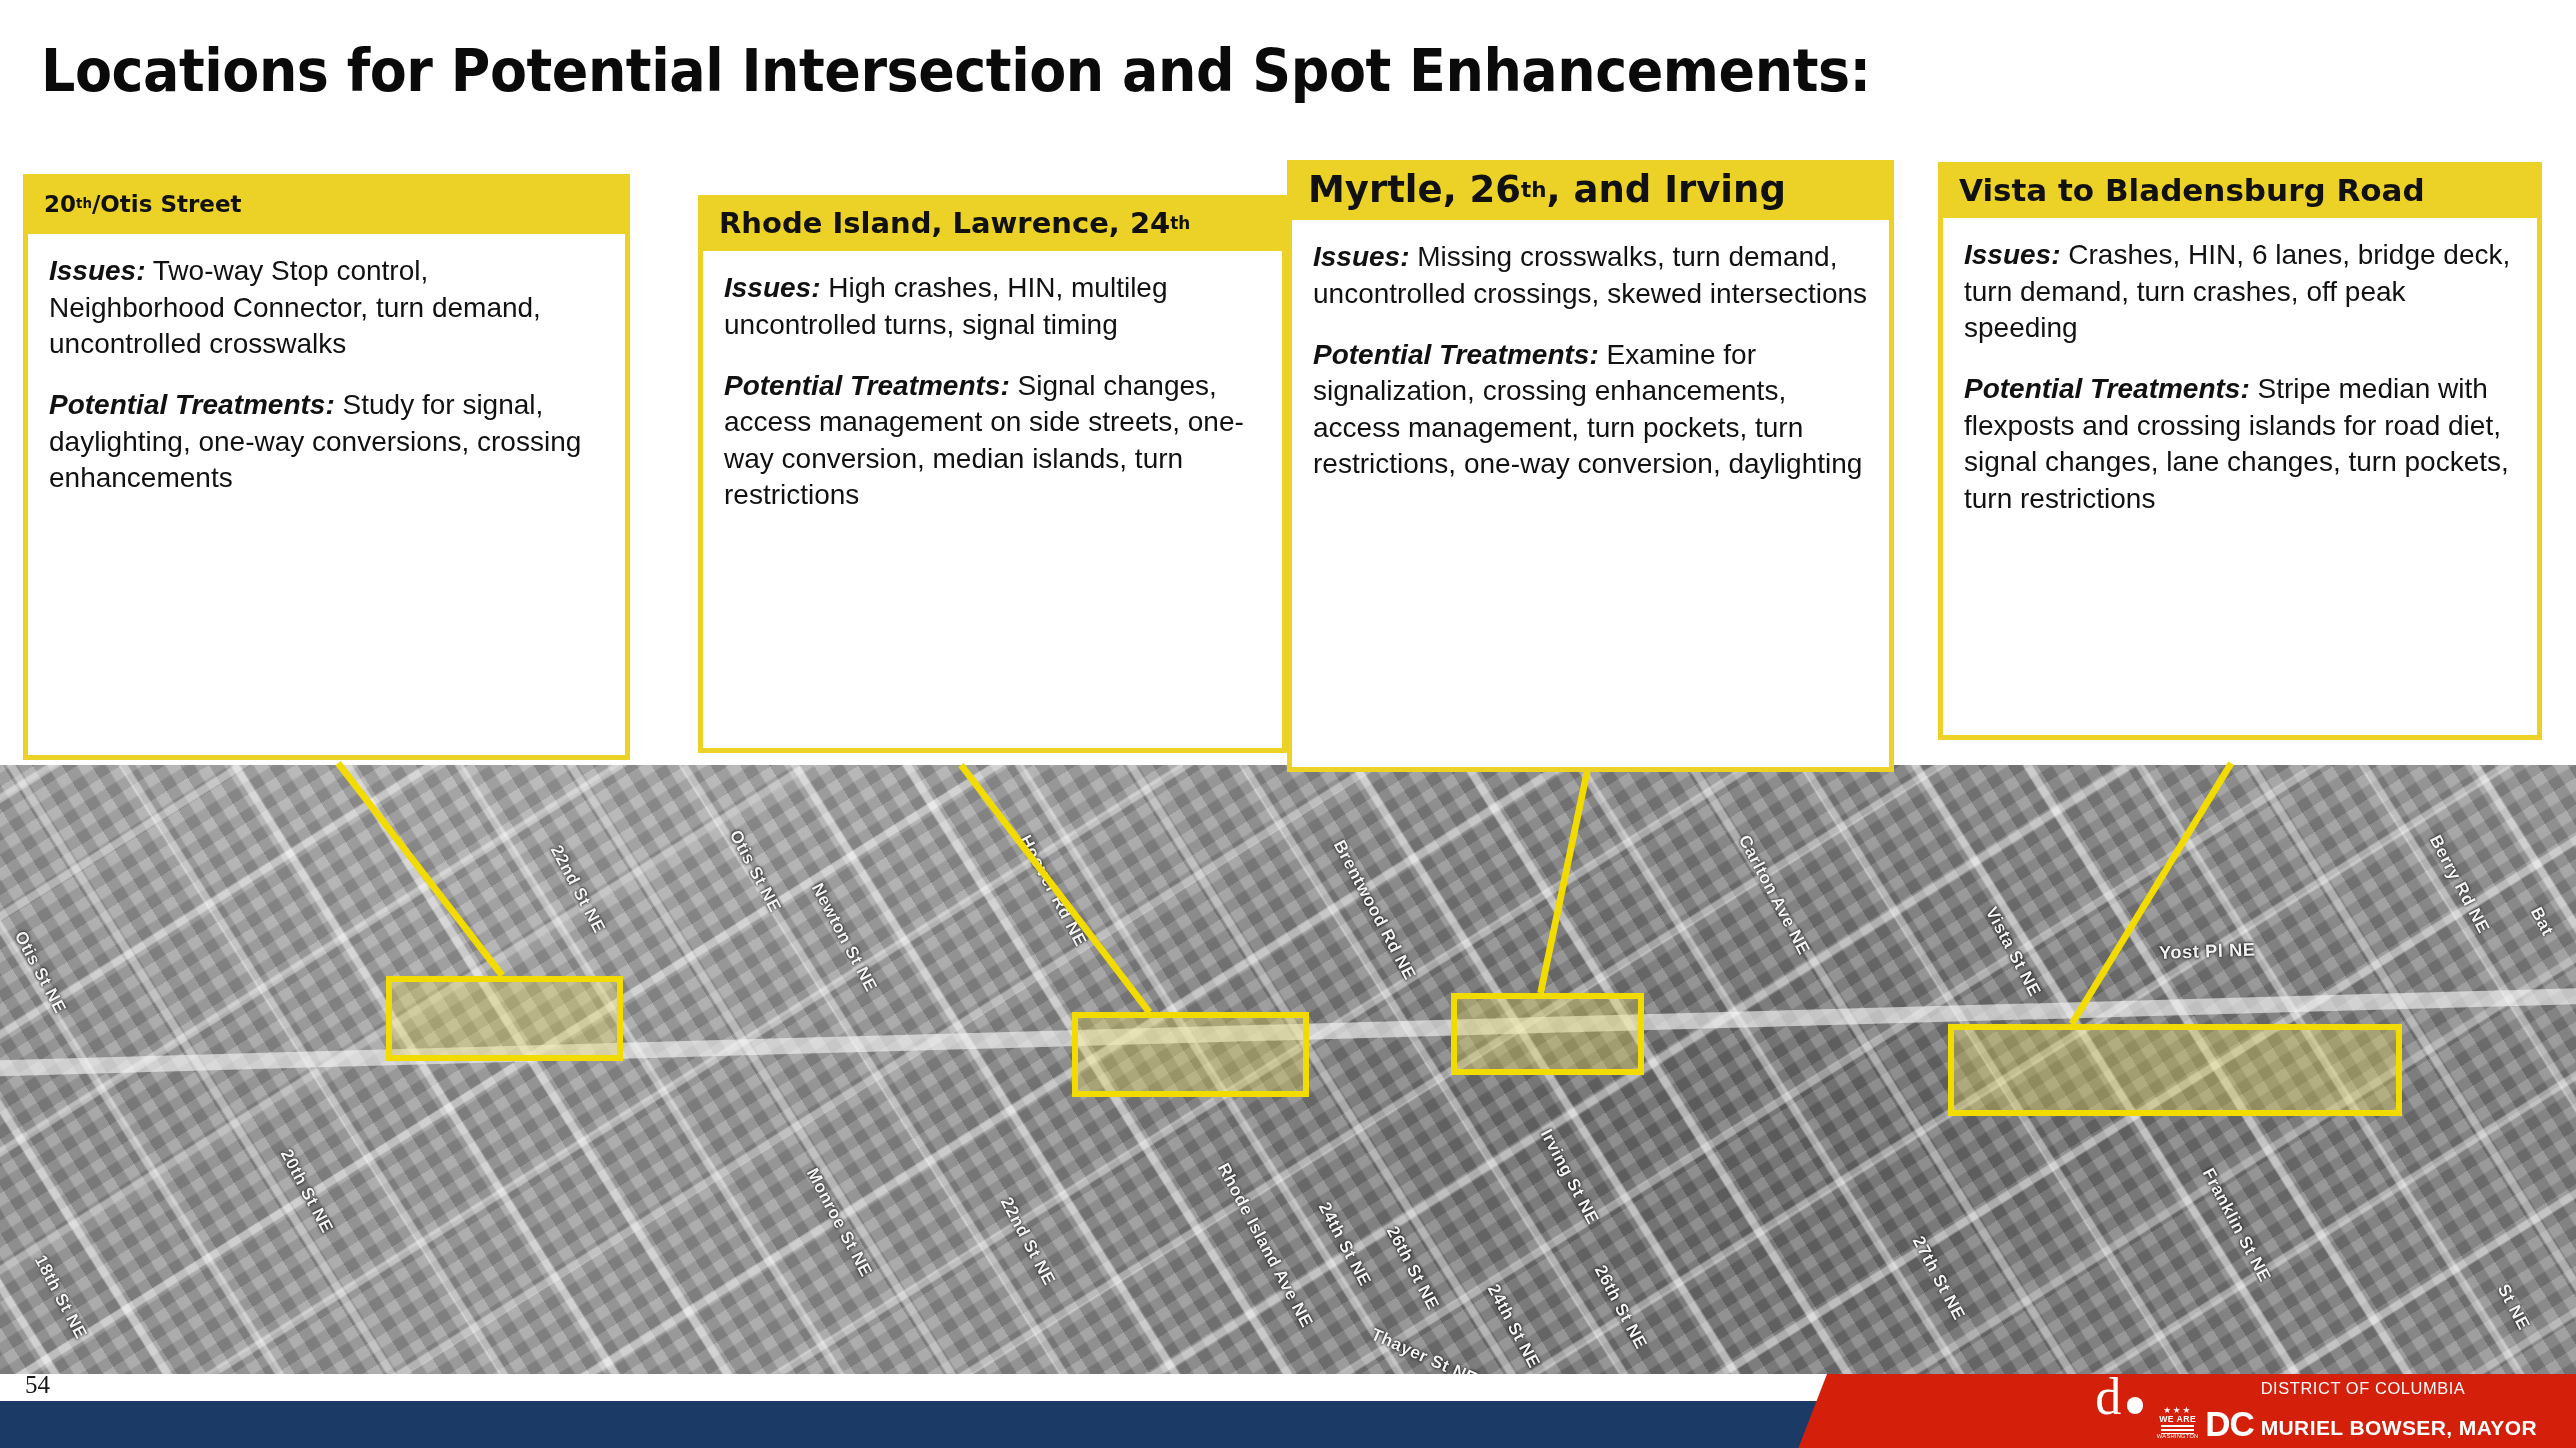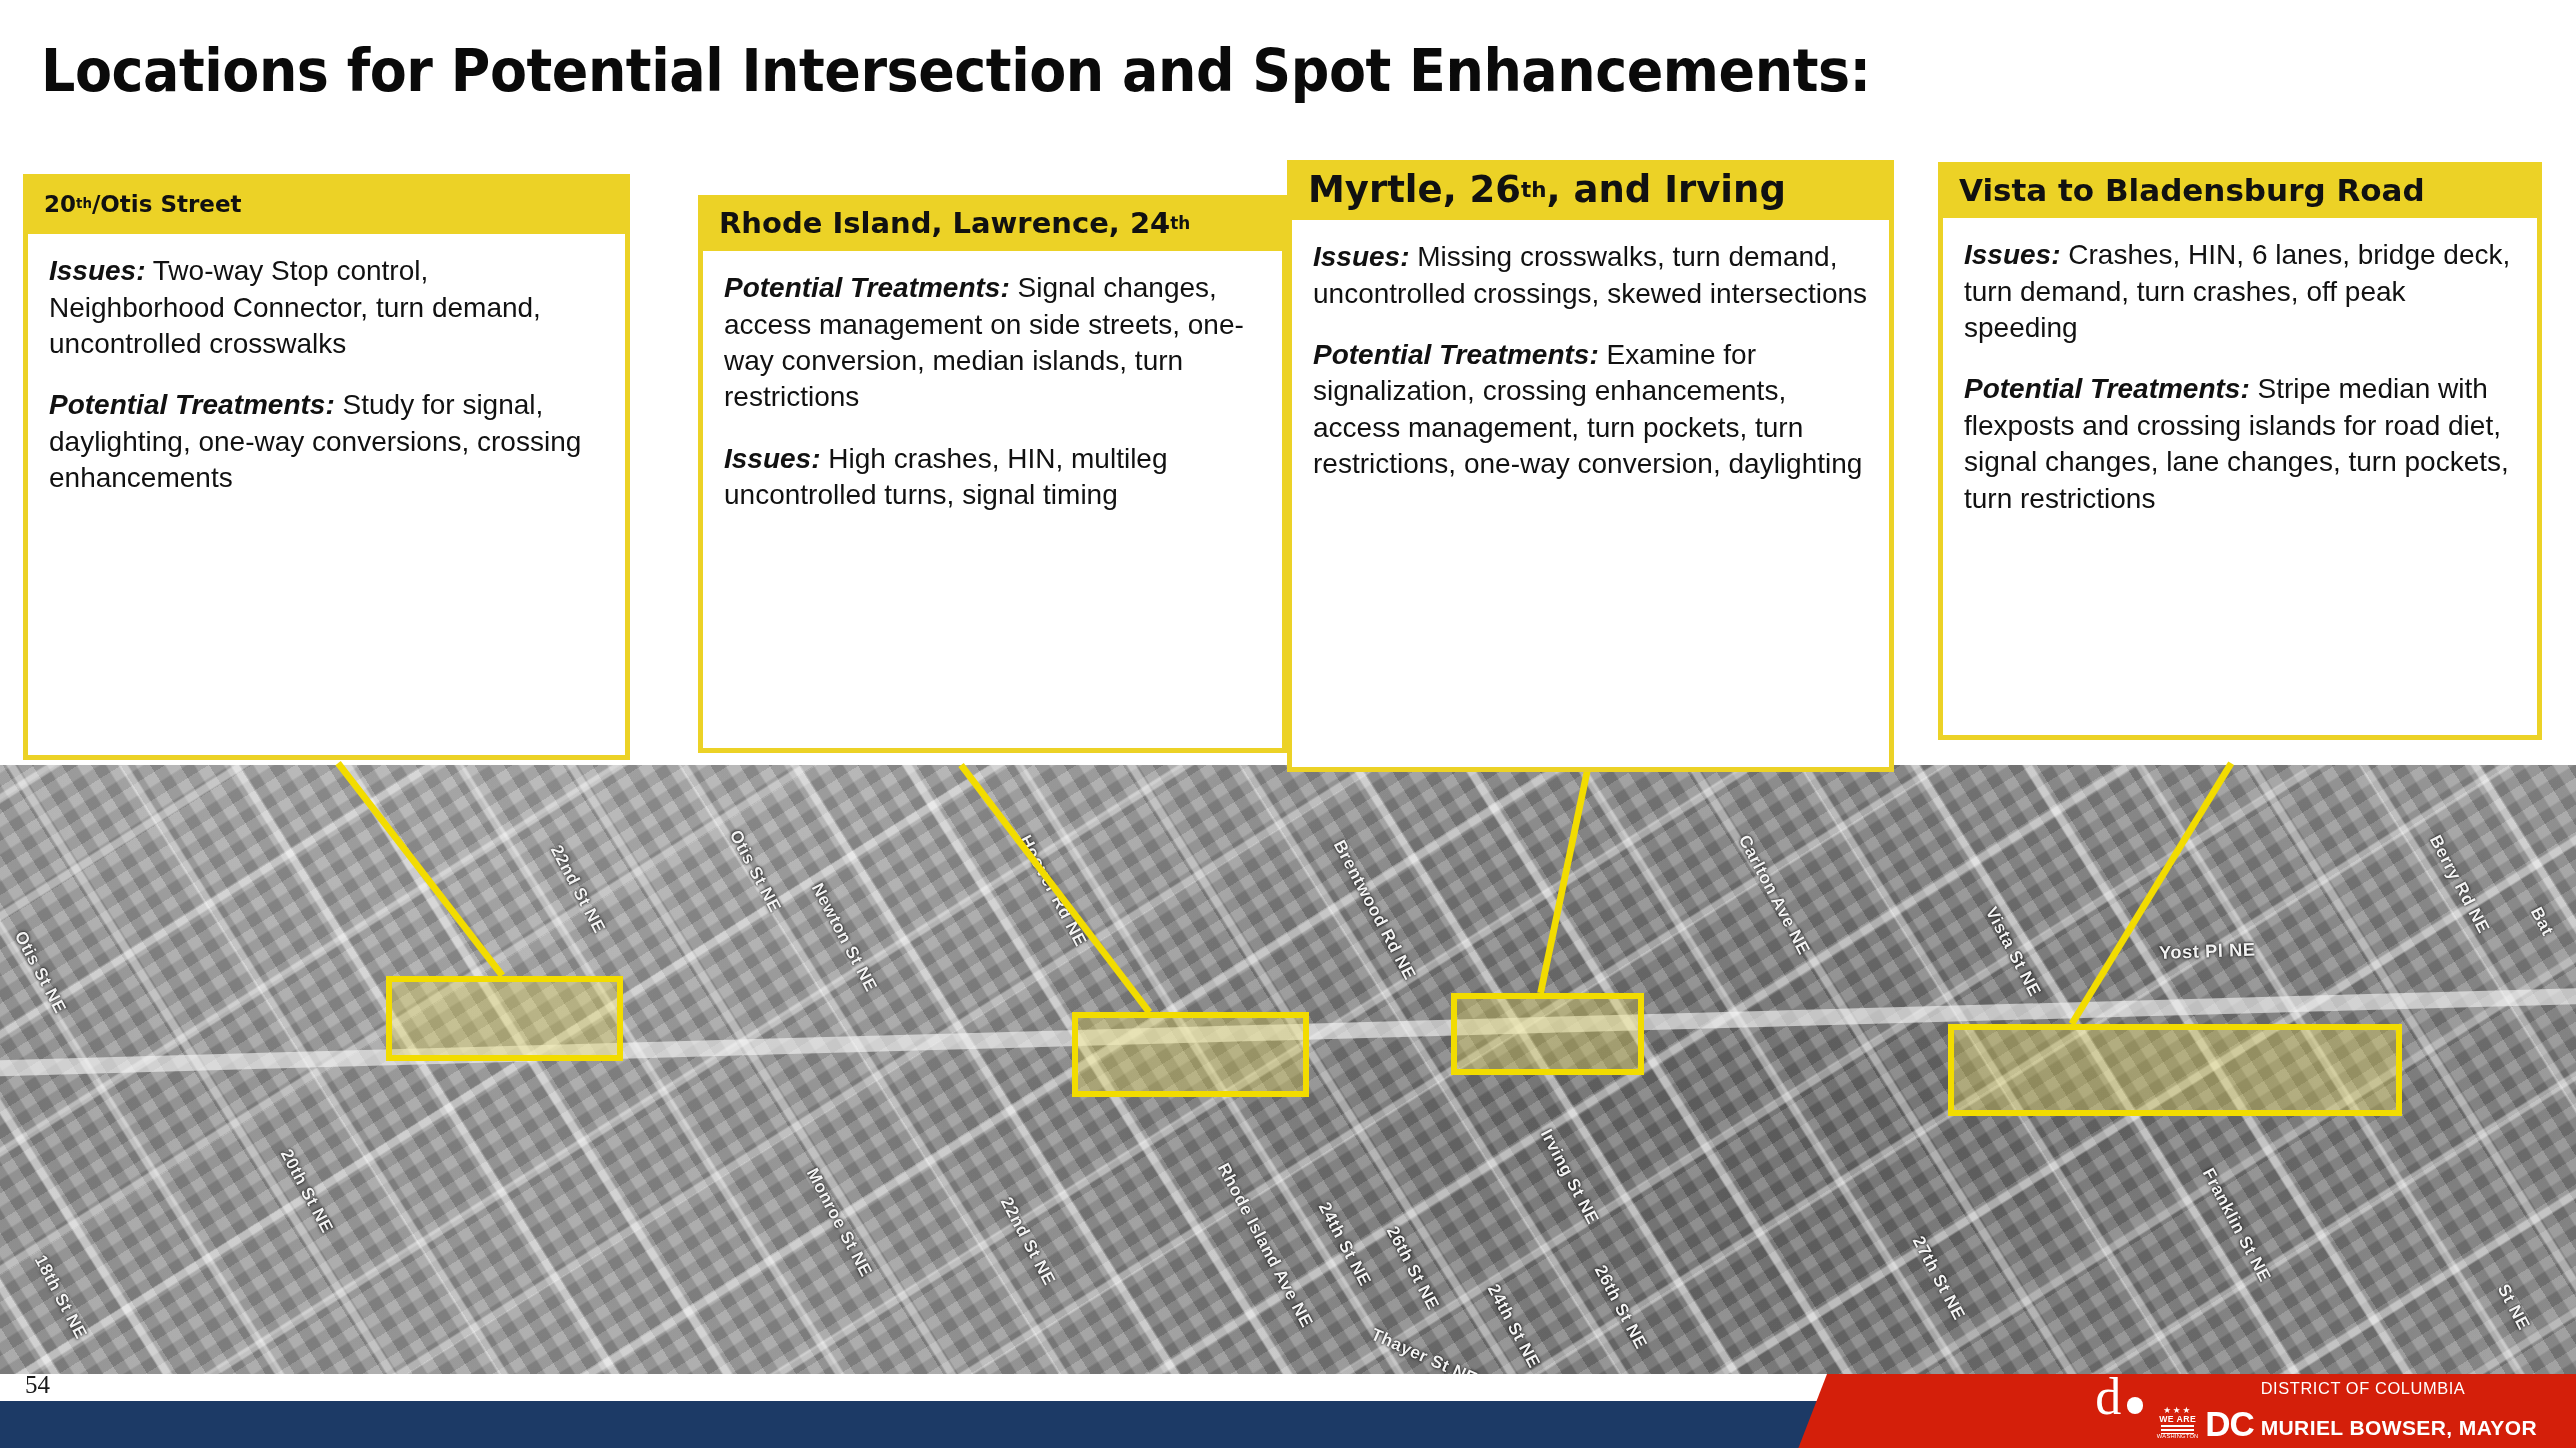--- a/index.html
+++ b/index.html
@@ -267,24 +267,24 @@
   </div>
 
   <div class="card" id="card-2">
     <div class="card-header">
       <span>Rhode Island, Lawrence, 24</span>
         <sup>th</sup>
         <span></span>
     </div>
     <div class="card-body">
       <p>
+        <span class="lead">Issues:</span><span> High crashes, HIN, multileg uncontrolled turns, signal timing</span>
+      </p>
+      <p>
         <span class="lead">Potential Treatments:</span><span> Signal changes, access management on side streets, one-way conversion, median islands, turn restrictions</span>
-      </p>
-      <p>
-        <span class="lead">Issues:</span><span> High crashes, HIN, multileg uncontrolled turns, signal timing</span>
       </p>
     </div>
   </div>
 
   <div class="card" id="card-3">
     <div class="card-header">
       <span>Myrtle, 26</span>
         <sup>th</sup>
         <span>, and Irving</span>
     </div>

